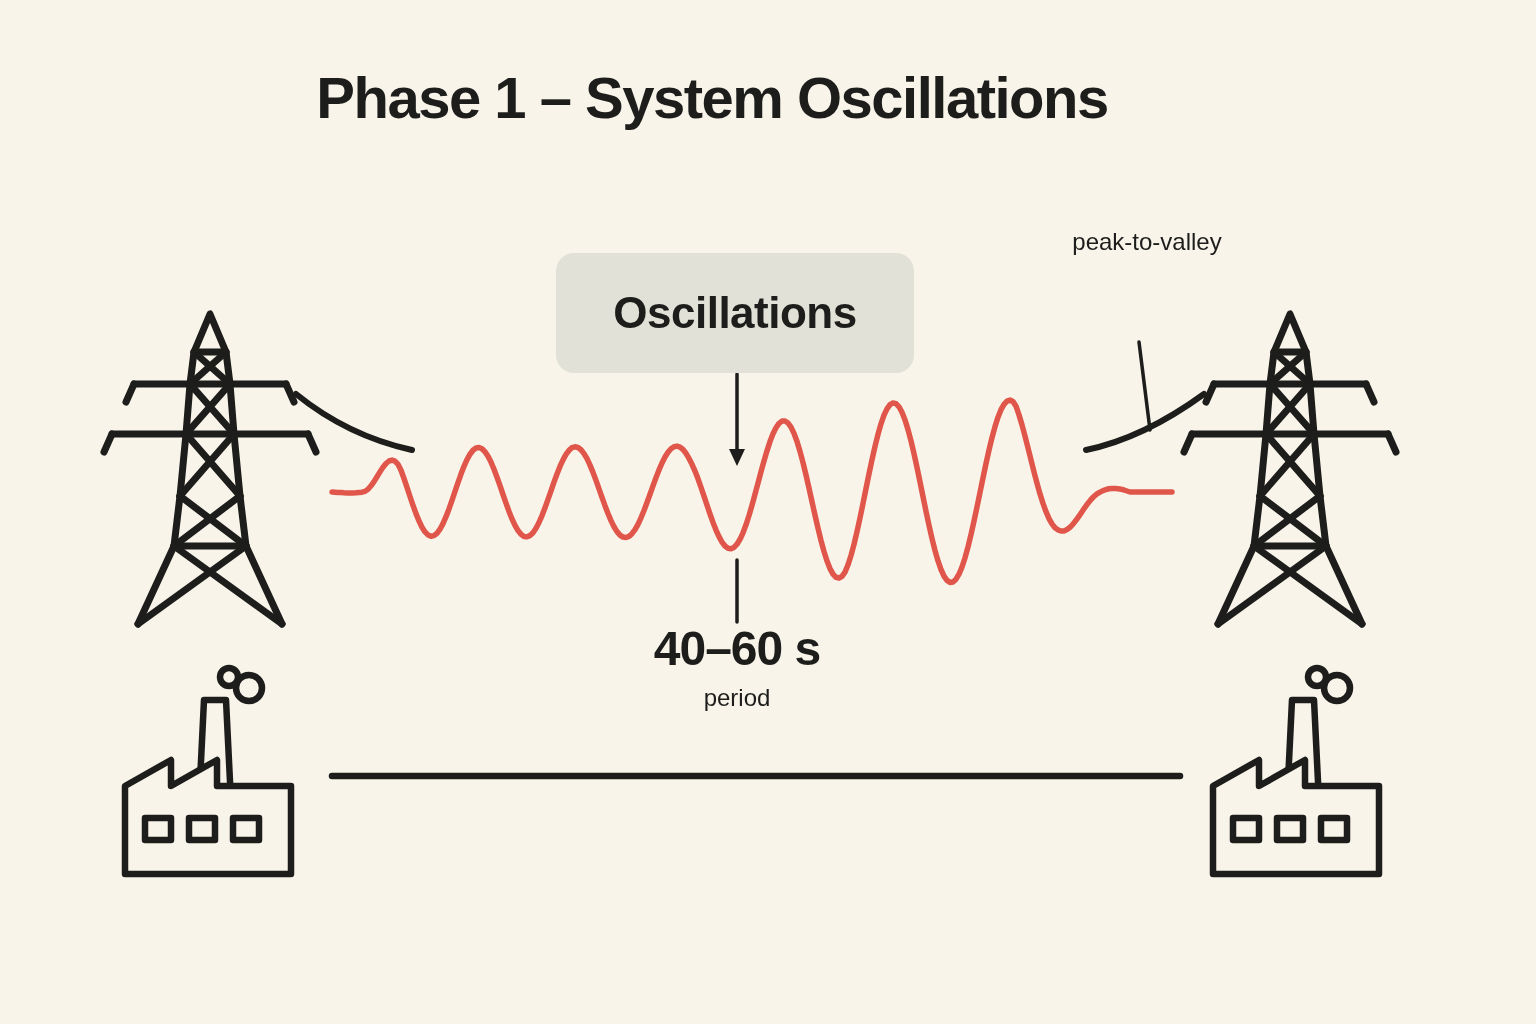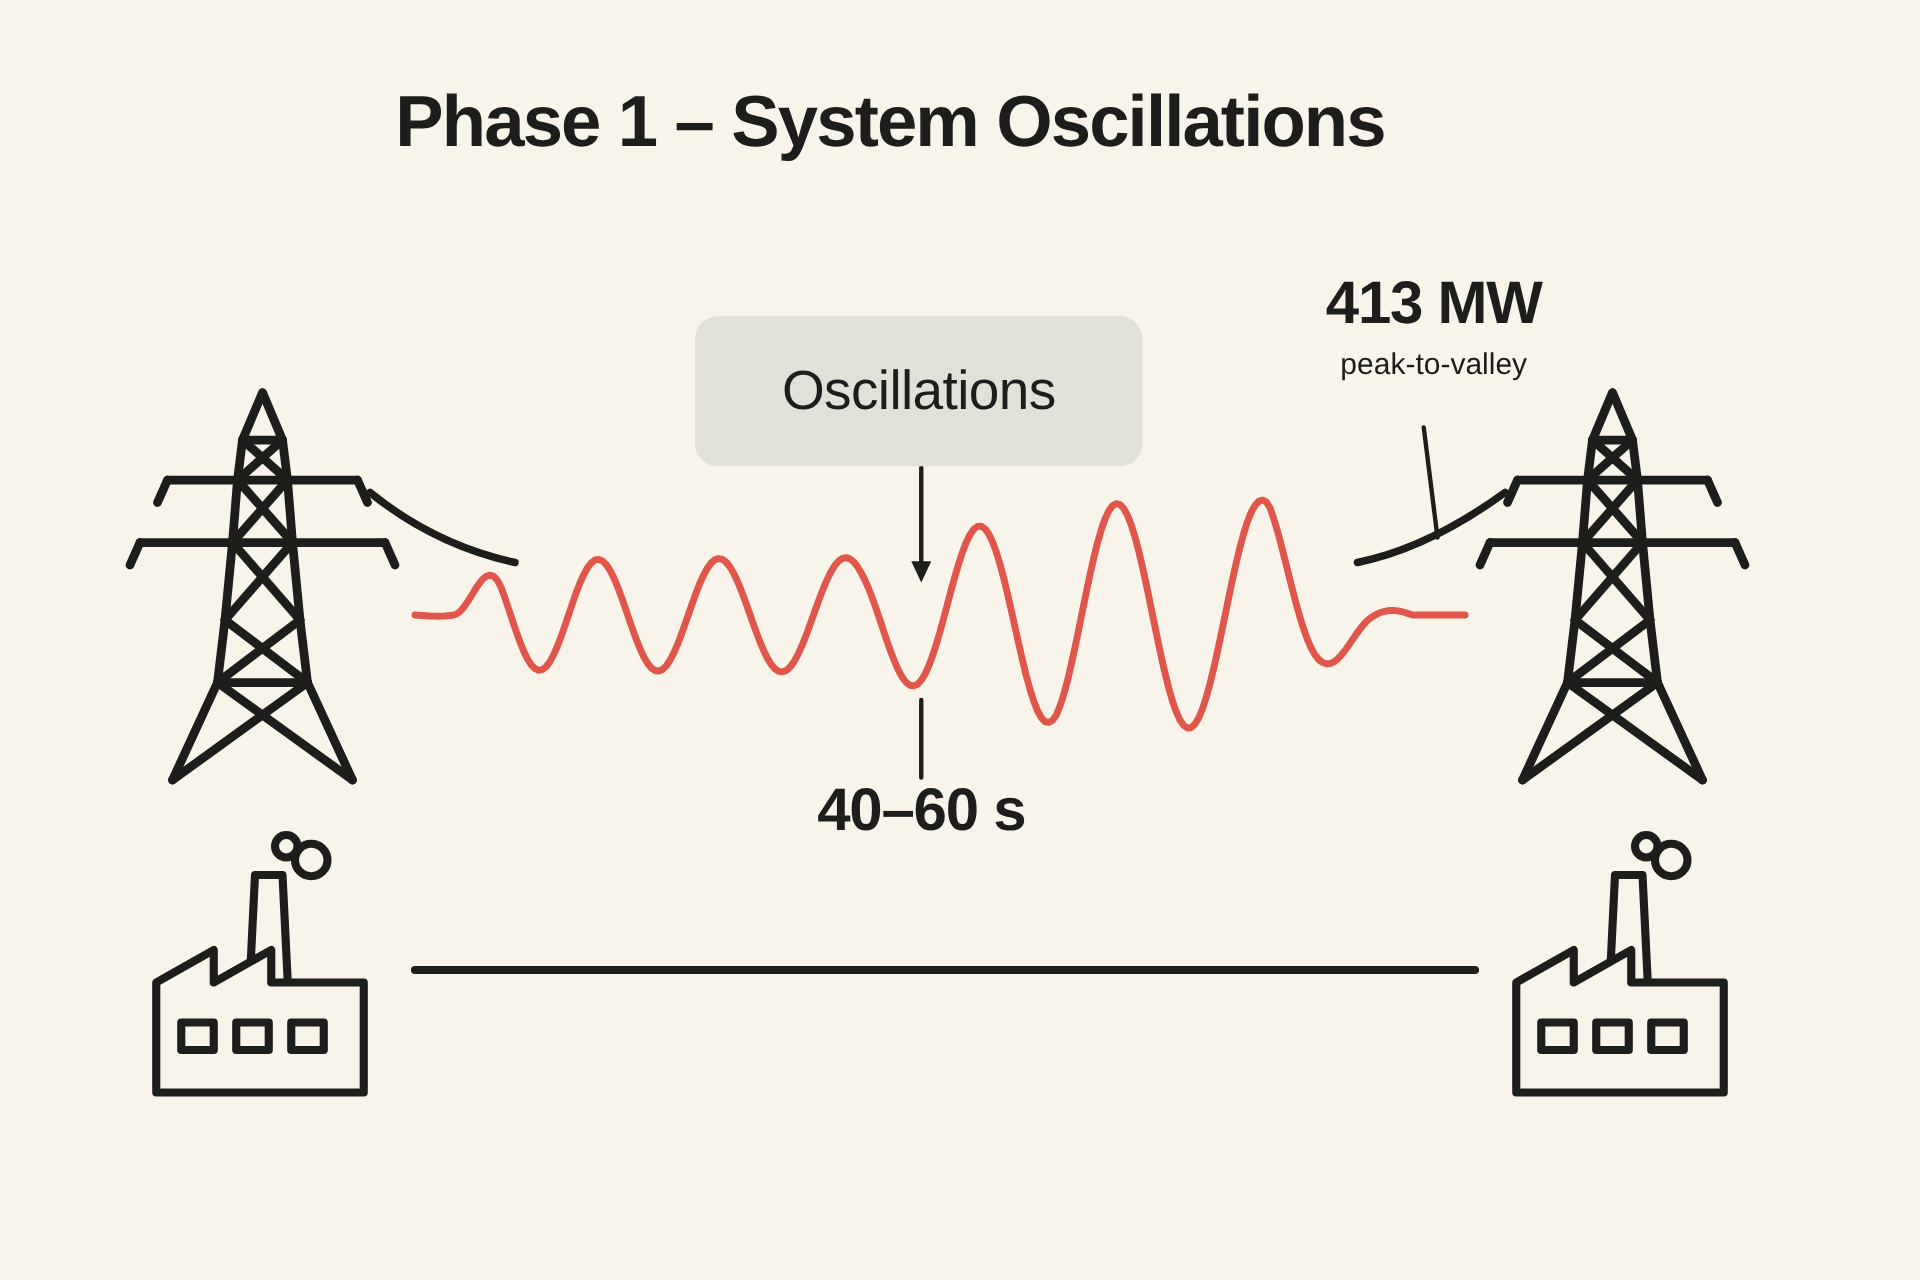--- a/index.html
+++ b/index.html
@@ -20,21 +20,21 @@
   .title {
     position:absolute; left:0; top:64px; width:1424px;
     text-align:center; font-size:58px; font-weight:700; letter-spacing:-1.5px;
   }
   .osc-label {
     position:absolute; left:556px; top:253px; width:358px; height:120px;
     background: var(--label-bg, #e1e1d7);
     border-radius:18px;
     display:flex; align-items:center; justify-content:center;
   }
-  .osc-label span { font-size:44px; font-weight:400; letter-spacing:-0.5px; }
+  .osc-label span { font-size:44px; font-weight:700; letter-spacing:-0.5px; }
 
   .annotation { position:absolute; text-align:center; transform:translateX(-50%); }
   .annotation .value   { font-size:48px; font-weight:700; letter-spacing:-1px; line-height:1.05; }
   .annotation .caption { font-size:24px; font-weight:400; margin-top:10px; }
 
   .peak-annotation   { left:1147px; top:218px; width:420px; }
   .period-annotation { left:737px;  top:624px; width:420px; }
 </style>
 </head>
 <body>
@@ -124,21 +124,21 @@
     </g>
   </svg>
 
   <h1 class="title">Phase 1 – System Oscillations</h1>
 
   <div class="osc-label">
     <span>Oscillations</span>
   </div>
 
   <div class="annotation peak-annotation">
-    <div class="value">413 MW</div>
     <div class="caption">peak-to-valley</div>
   </div>
 
   <div class="annotation period-annotation">
     <div class="value">40–60 s</div>
+    <div class="caption">period</div>
   </div>
 
 </div>
 
 </body></html>

